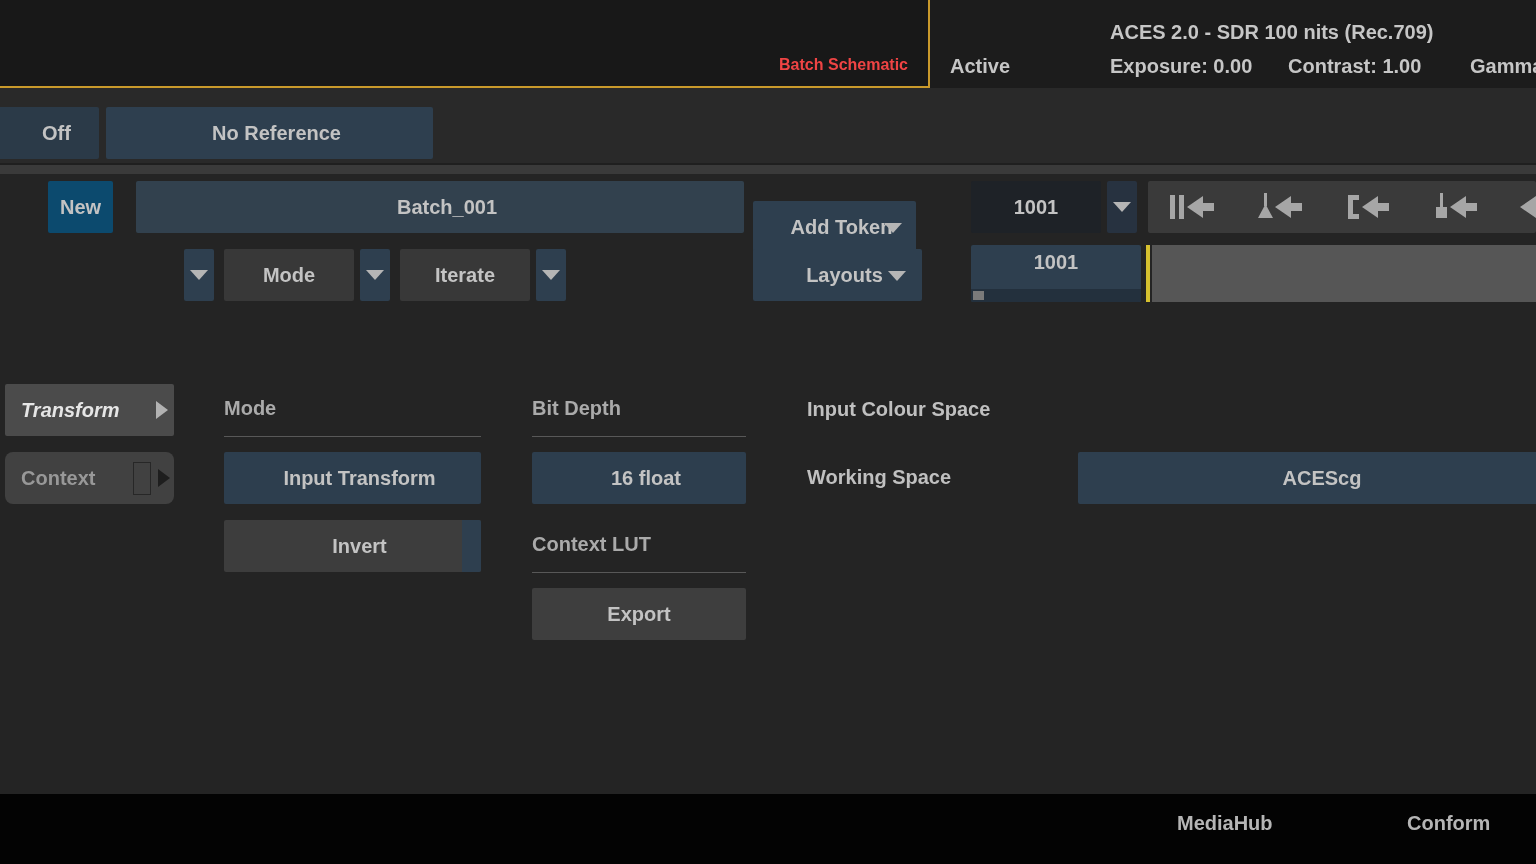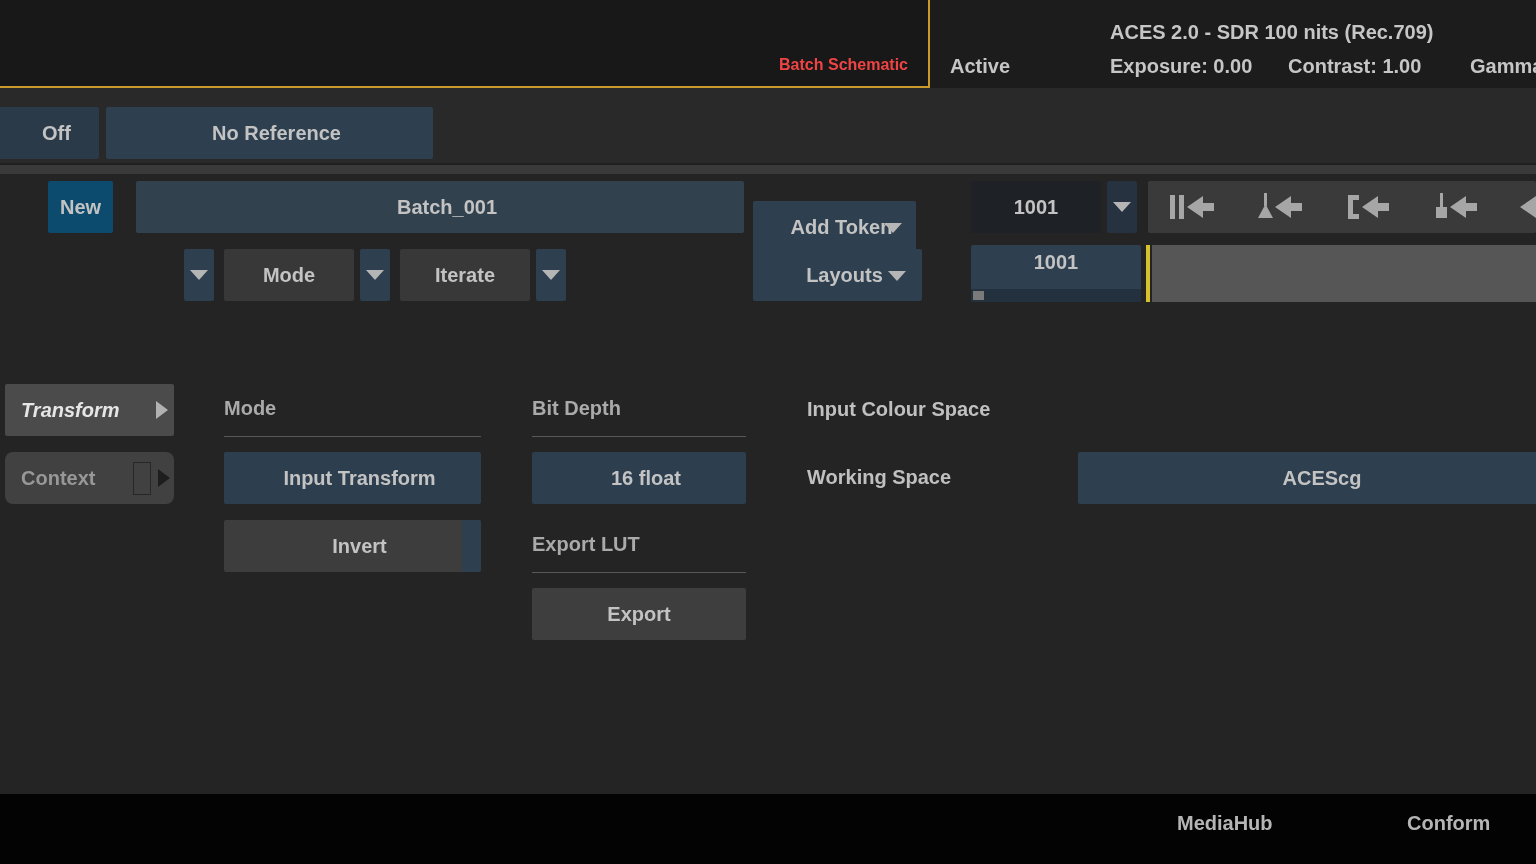--- a/index.html
+++ b/index.html
@@ -213,21 +213,21 @@
   <div class="abs btn pad" style="left:224px; top:520px; width:257px; background:#3d3d3d;">
     <span>Invert</span>
     <span class="invert-strip"></span>
   </div>
 
   <div class="abs sec-label" style="left:532px; top:397px; width:214px;">Bit Depth</div>
   <div class="abs divider" style="left:532px; top:436px; width:214px;"></div>
   <div class="abs btn blue pad" style="left:532px; top:452px; width:214px; background:#2d3e4e;">
     <span>16 float</span>
   </div>
-  <div class="abs sec-label" style="left:532px; top:533px; width:214px;">Export LUT</div>
+  <div class="abs sec-label" style="left:532px; top:533px; width:214px;">Context LUT</div>
   <div class="abs divider" style="left:532px; top:572px; width:214px;"></div>
   <div class="abs btn gray center" style="left:532px; top:588px; width:214px; background:#3e3e3e;">
     <span>Export</span>
   </div>
 
   <div class="abs" style="left:807px; top:398px; color:#c0c0c0;">Input Colour Space</div>
   <div class="abs" style="left:807px; top:466px; color:#c0c0c0;">Working Space</div>
   <div class="abs btn blue pad" style="left:1062px; top:452px; width:474px; border-radius:2px 0 0 2px;margin-left:16px;">
     <span>ACEScg</span>
   </div>

